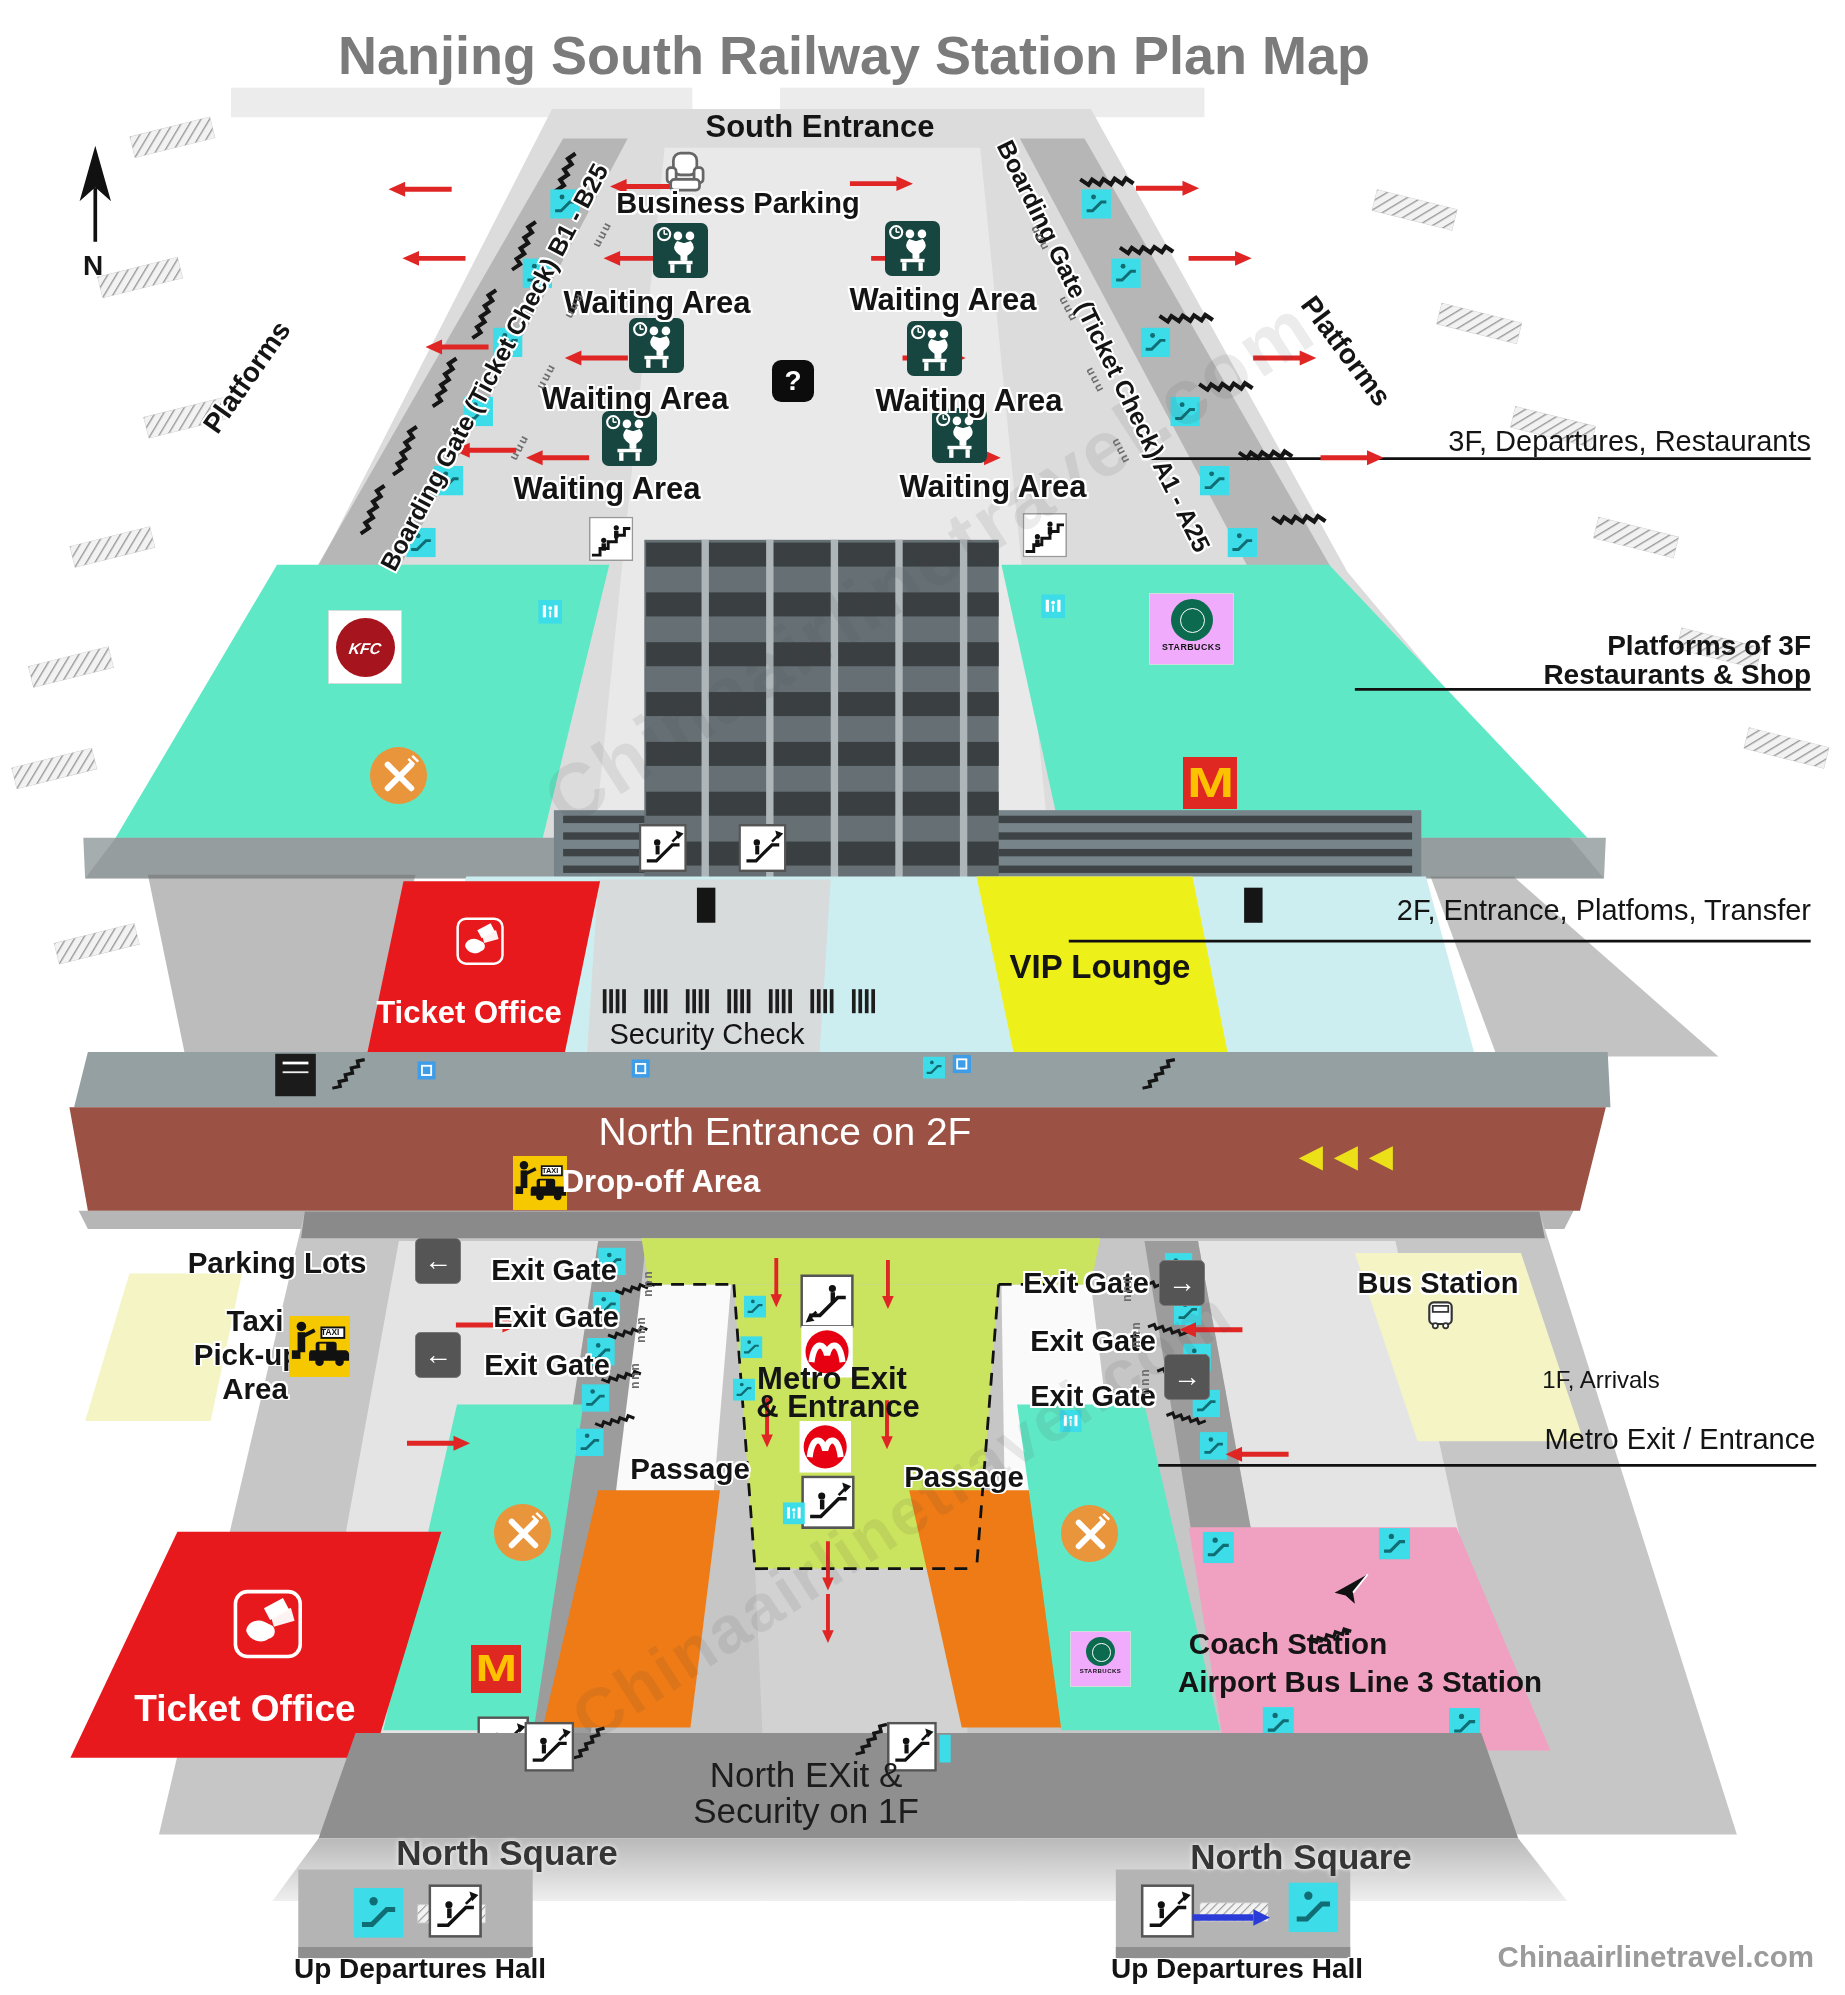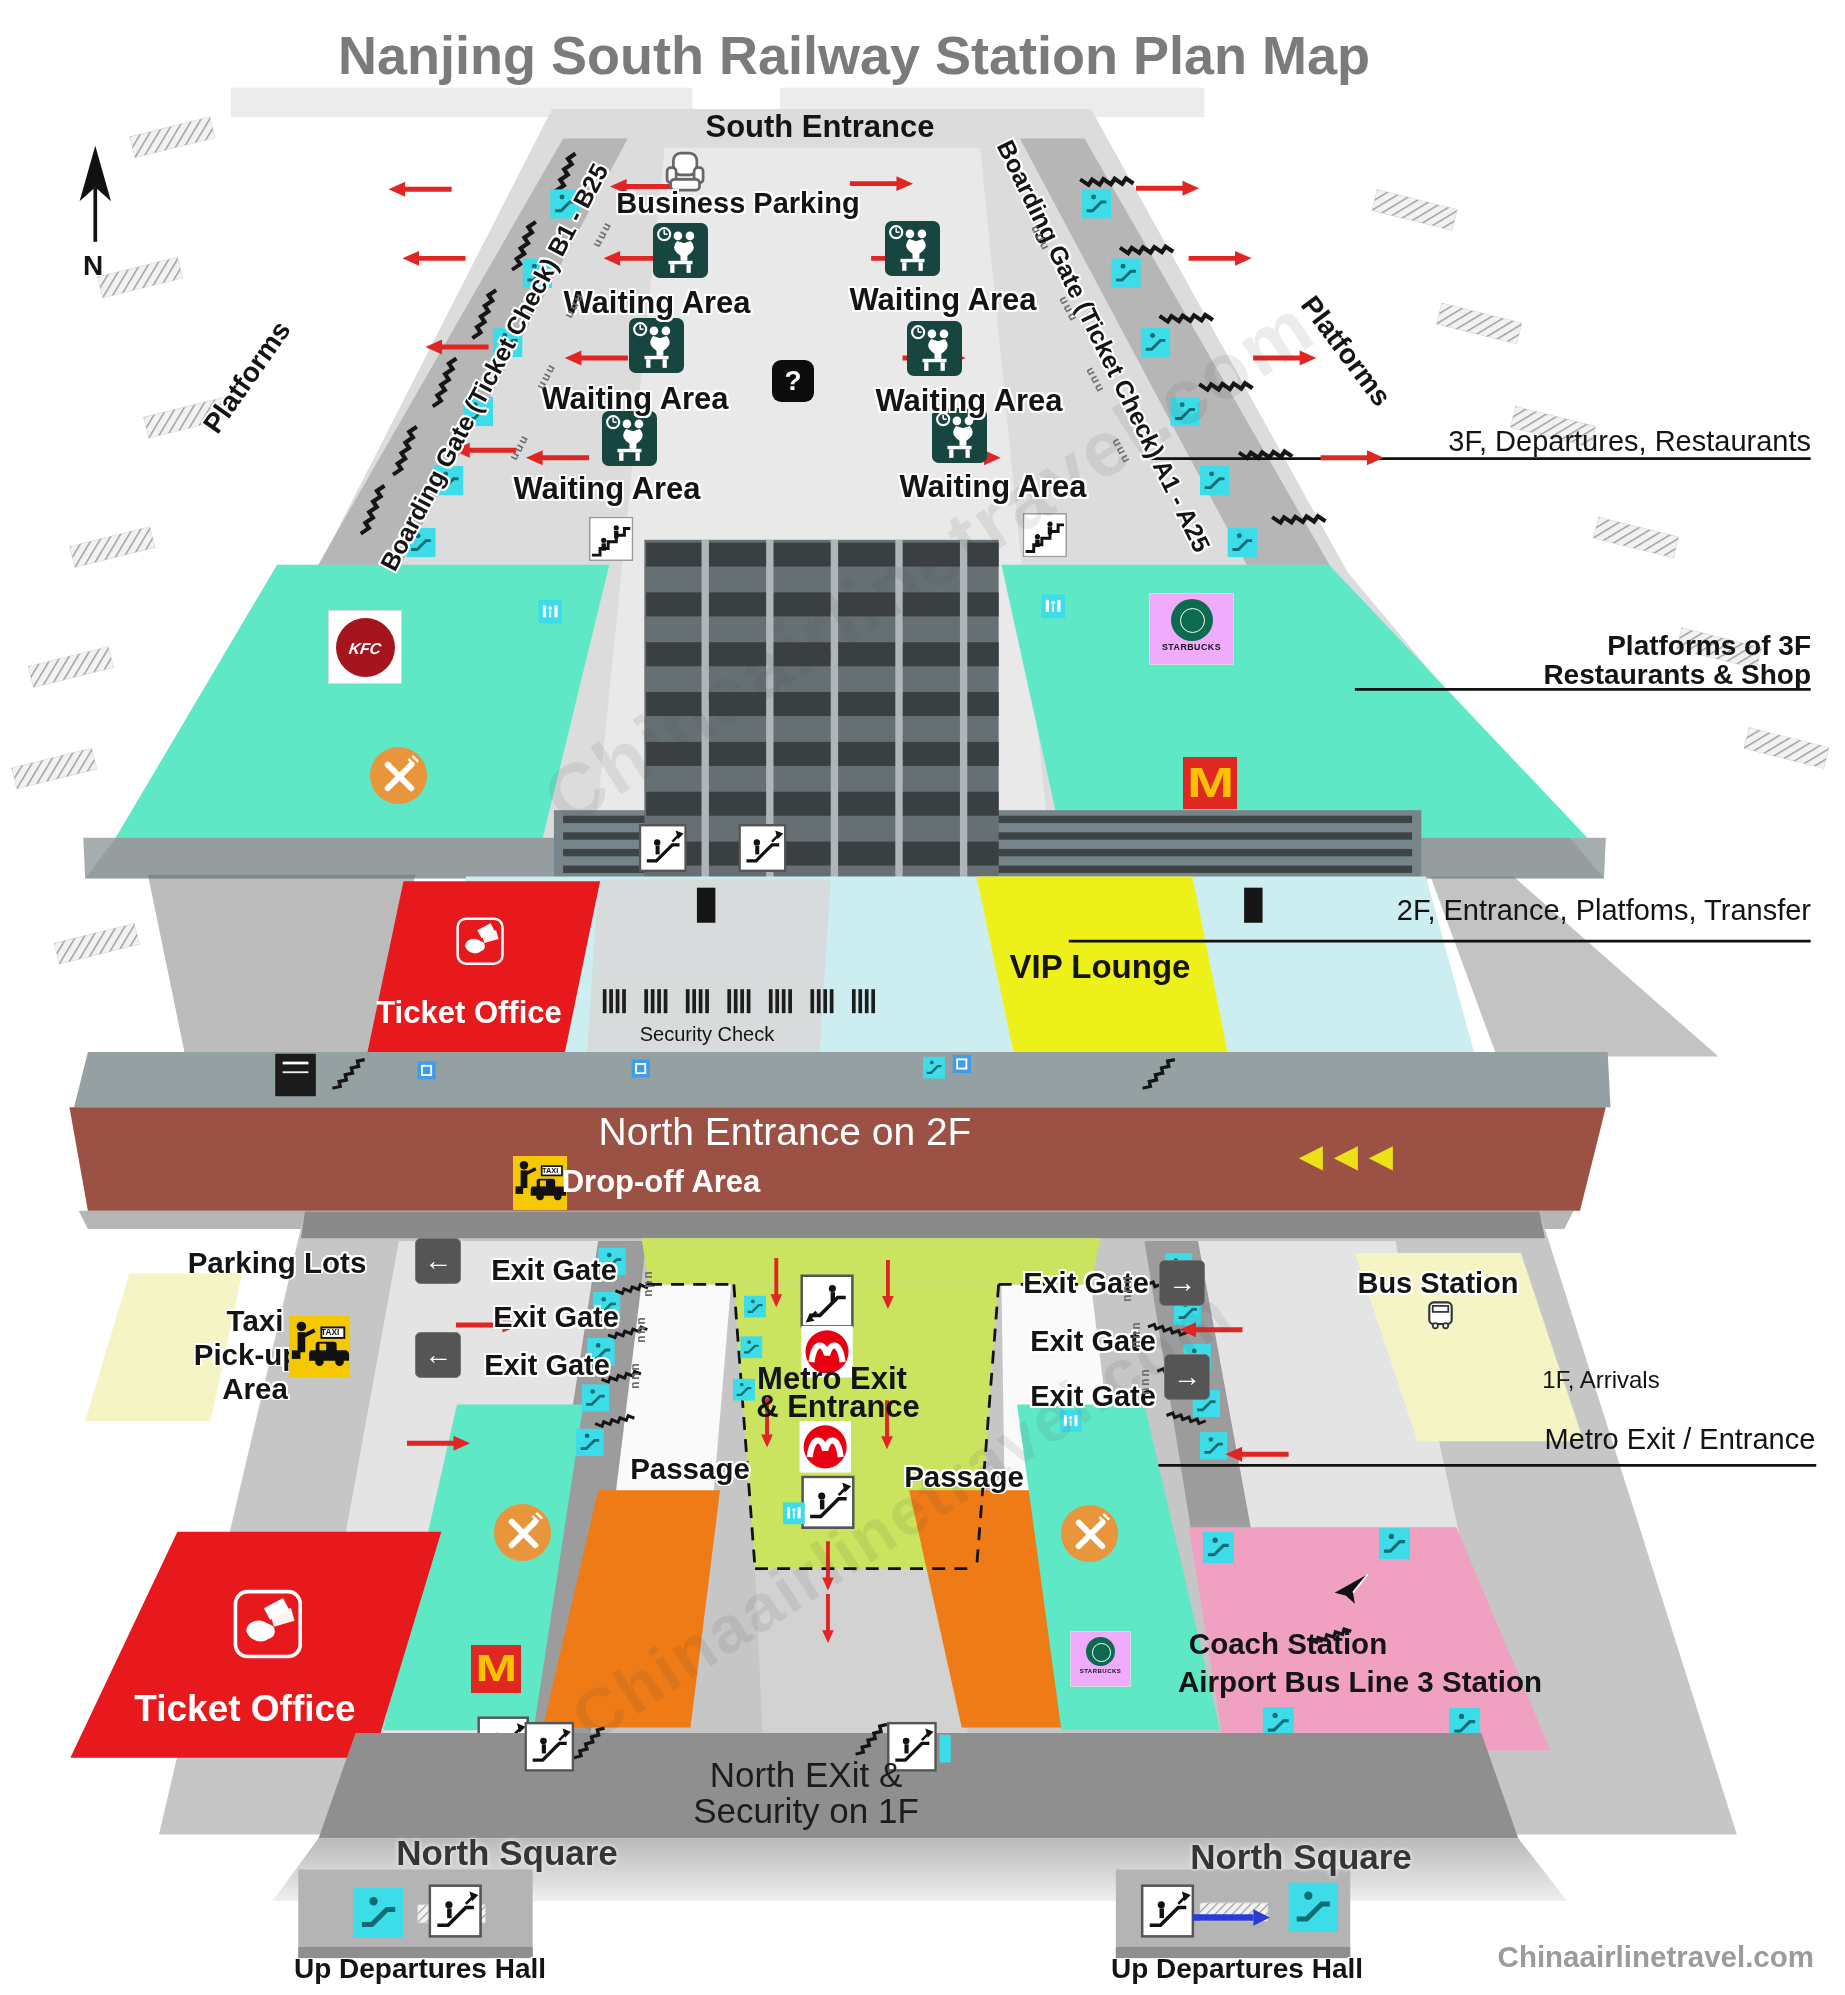--- a/index.html
+++ b/index.html
@@ -489,21 +489,21 @@
 </div>
 <div class="mcd" style="left:1183px;top:757px;width:54px;height:52px;">
   <span class="t" style="font-size:42px;">M</span>
 </div>
 
 <div class="lblr n" style="left:1811px;top:441px;font-size:29px;">3F, Departures, Restaurants</div>
 <div class="lblr" style="left:1811px;top:646px;font-size:28px;font-weight:700;">Platforms of 3F</div>
 <div class="lblr" style="left:1811px;top:675px;font-size:28px;font-weight:700;">Restaurants &amp; Shop</div>
 
 <div class="lbl" style="left:469px;top:1013px;font-size:31px;color:#fff;">Ticket Office</div>
-<div class="lbl" style="left:707px;top:1034px;font-size:20px;font-weight:500;text-align:right;">Security Check</div>
+<div class="lbl" style="left:707px;top:1034px;font-size:29px;font-weight:500;text-align:right;">Security Check</div>
 <div class="lbl" style="left:1100px;top:967px;font-size:33px;">VIP Lounge</div>
 <div class="lblr n" style="left:1811px;top:910px;font-size:29px;">2F, Entrance, Platfoms, Transfer</div>
 <div class="lbl" style="left:785px;top:1132px;font-size:39px;font-weight:500;color:#fff;">North Entrance on 2F</div>
 <div class="iconbox" style="left:513px;top:1156px;">
   <svg width="54" height="54" viewBox="0 0 58 58">
         <use href="#taxi" width="58" height="58"></use>
       </svg>
   <span style="position:absolute;left:29px;top:10px;font-size:7.4px;font-weight:700;color:#111;">TAXI</span>
 </div>
 <div class="lbl" style="left:661px;top:1182px;font-size:31px;color:#fff;">Drop-off Area</div>

